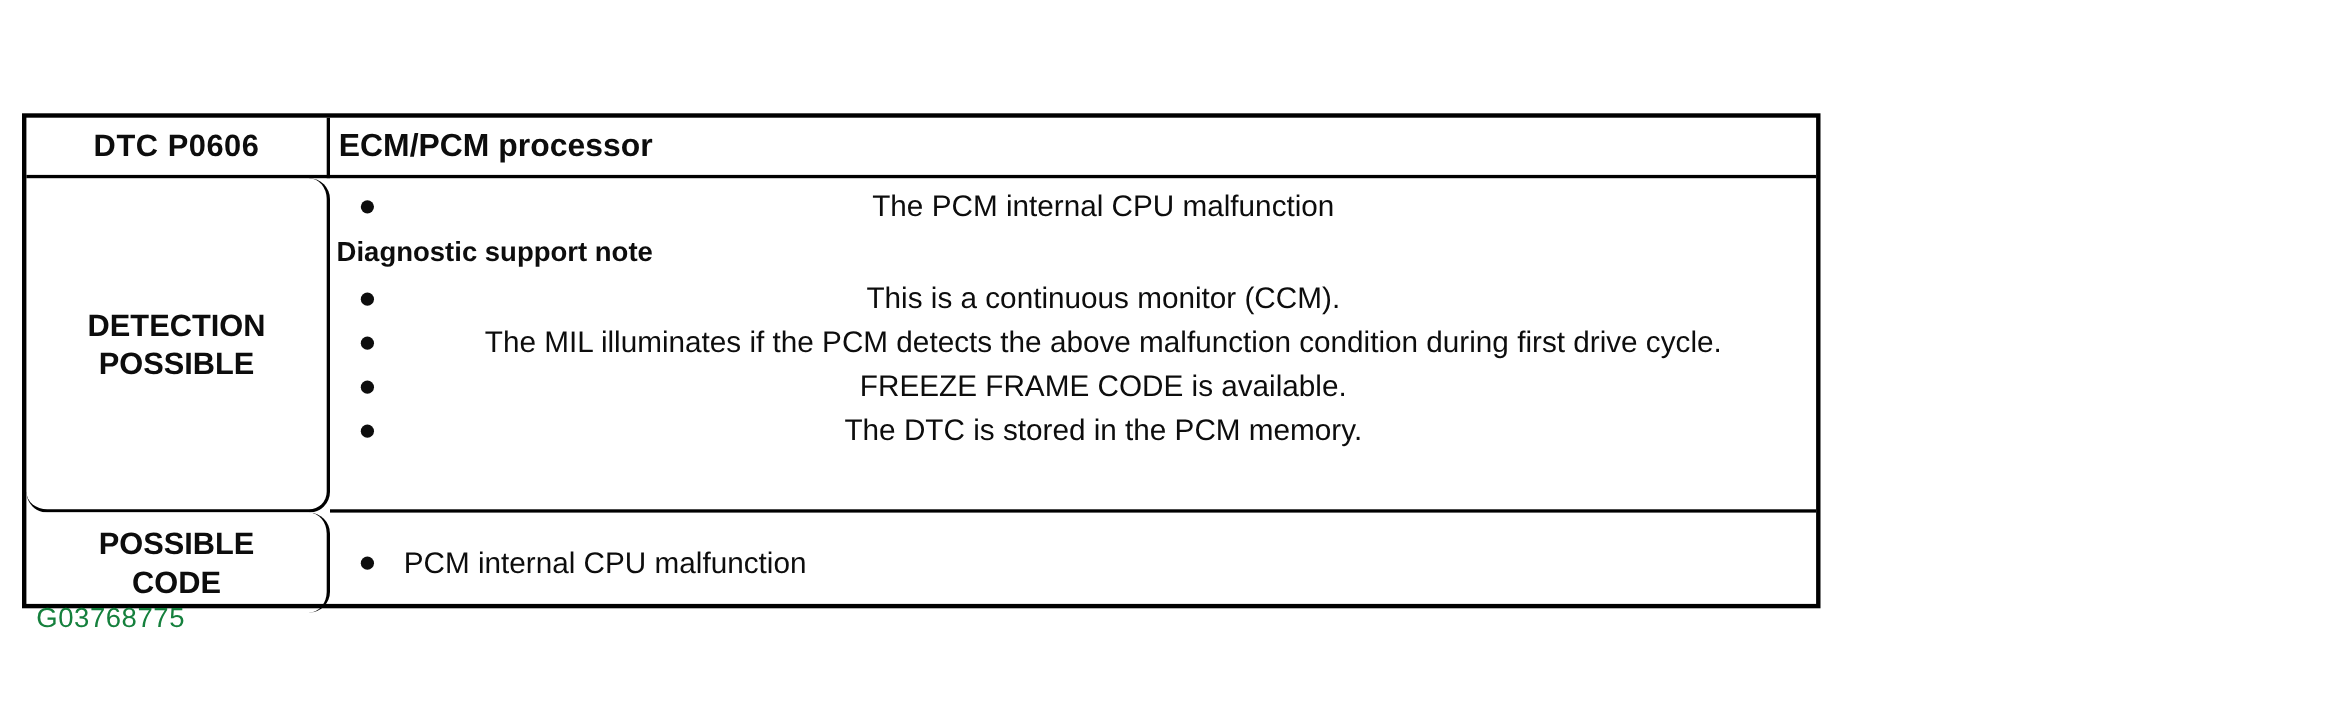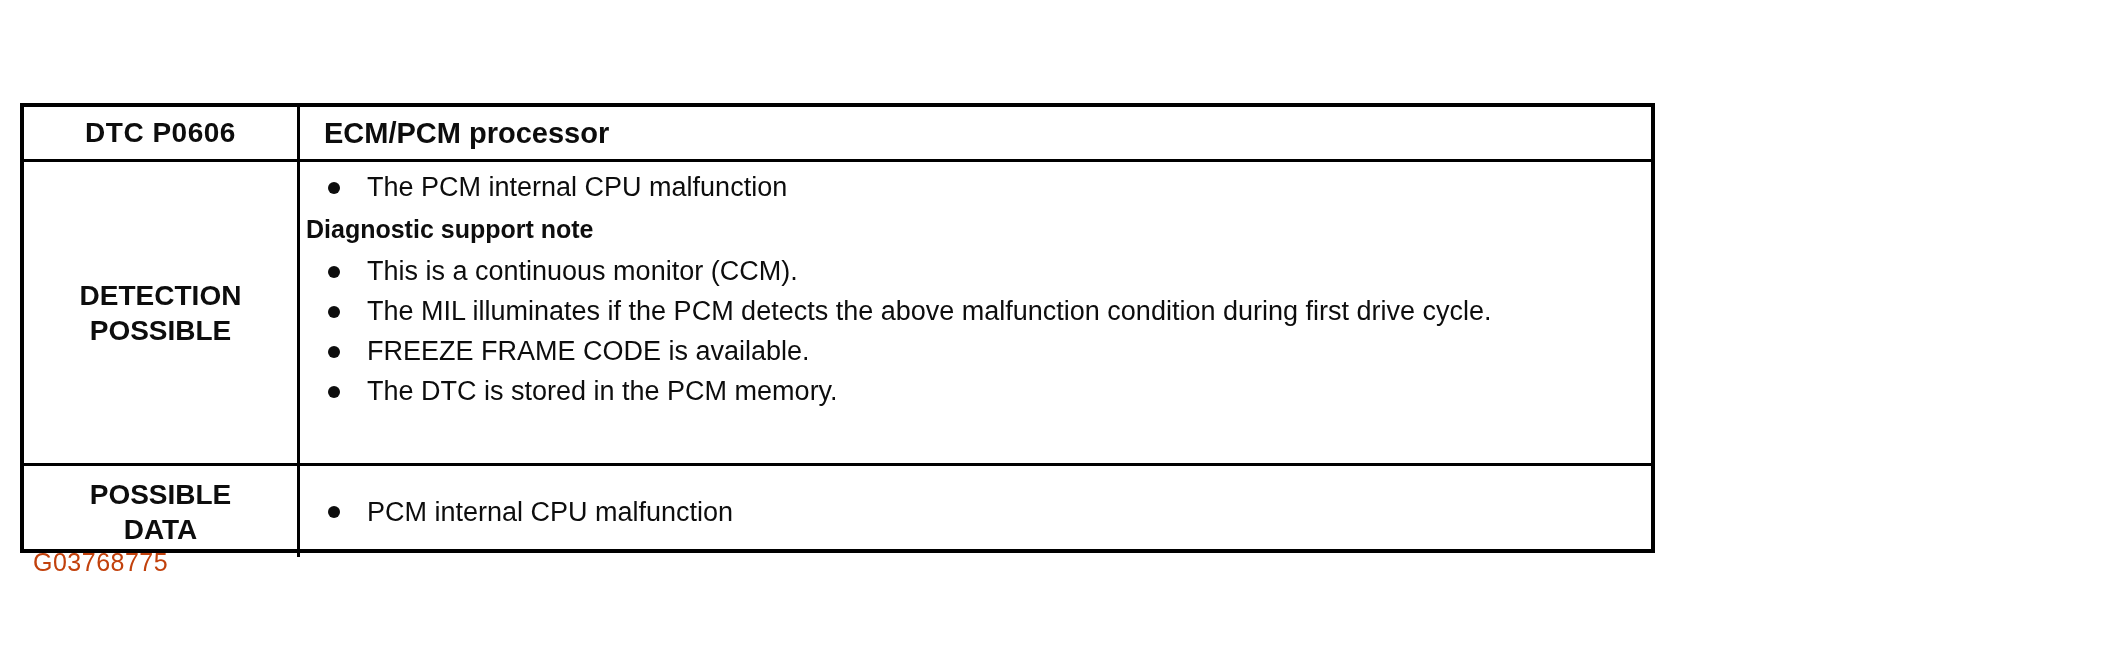--- a/index.html
+++ b/index.html
@@ -26,35 +26,36 @@
   .col-left  { border-right: 3px solid #000; }
   .row-line  { border-bottom: 3px solid #000; }
 
   
   .hdr-dtc {
     display: flex; align-items: center; justify-content: center;
     font-weight: bold; font-size: 28px; letter-spacing: 0.5px;
   }
   .hdr-desc {
     display: flex; align-items: center;
-    padding-left: 24px;
+    padding-left: 8px;
     font-weight: bold; font-size: 29px;
   }
 
   
   .row-label {
     display: flex; flex-direction: column;
     align-items: center; justify-content: center;
     font-weight: bold; font-size: 28px; line-height: 35px;
     text-align: center;
+    border-radius: 19px;
   }
 
   
   .content-cell { padding: 5px 12px 0 6px; }
-  .bullet-line { display: flex; align-items: flex-start; line-height: 40px; font-size: 27px; }
+  .bullet-line { display: flex; align-items: flex-start; line-height: 40px; font-size: 27px; text-align: center; }
   .bullet-line .dot {
     flex: none;
     width: 12px; height: 12px;
     background: #0d0d0d; border-radius: 50%;
     margin: 15px 27px 0 22px;
   }
   .bullet-line .btxt { flex: 1; }
   .sub-heading {
     font-weight: bold; font-size: 25px; line-height: 44px;
   }
@@ -64,21 +65,21 @@
     display: flex; align-items: center;
     padding: 0 28px 0 6px;
   }
   .cause-cell .bullet-line { line-height: 32px; }
   .cause-cell .dot { margin-top: 10px; }
 
   .figure-code {
     position: absolute;
     left: 33px; top: 548px;
     font-size: 25px; letter-spacing: 0.5px;
-    color: #c2410c;
+    color: #15803d;
   }
 </style>
 </head>
 <body>
 
 <div class="doc-table">
 
   <div class="cell col-left row-line hdr-dtc">
     <span>DTC P0606</span>
   </div>
@@ -117,21 +118,21 @@
 
     <div class="bullet-line">
       <span class="dot"></span>
       <span class="btxt">The DTC is stored in the PCM memory.</span>
     </div>
 
   </div>
 
   <div class="cell col-left row-label">
     <span>POSSIBLE</span>
-    <span>DATA</span>
+    <span>CODE</span>
   </div>
   <div class="cell cause-cell">
     <div class="bullet-line">
       <span class="dot"></span>
       <span class="btxt">PCM internal CPU malfunction</span>
     </div>
   </div>
 
 </div>
 

